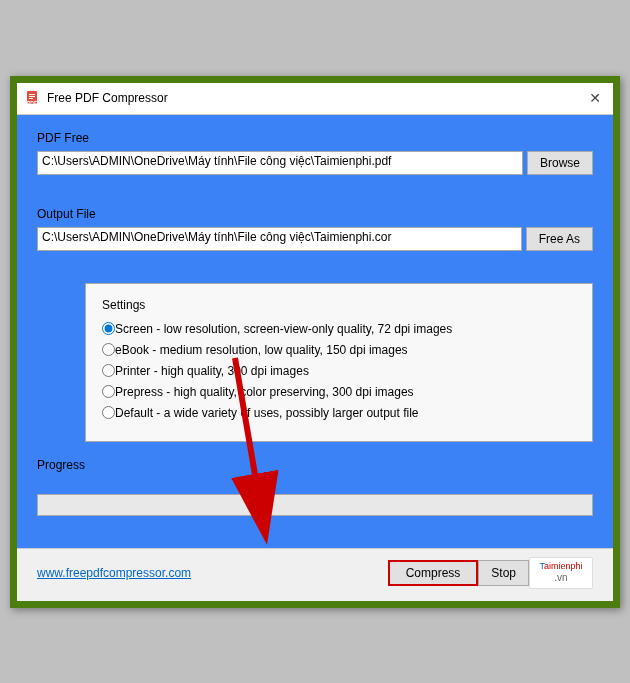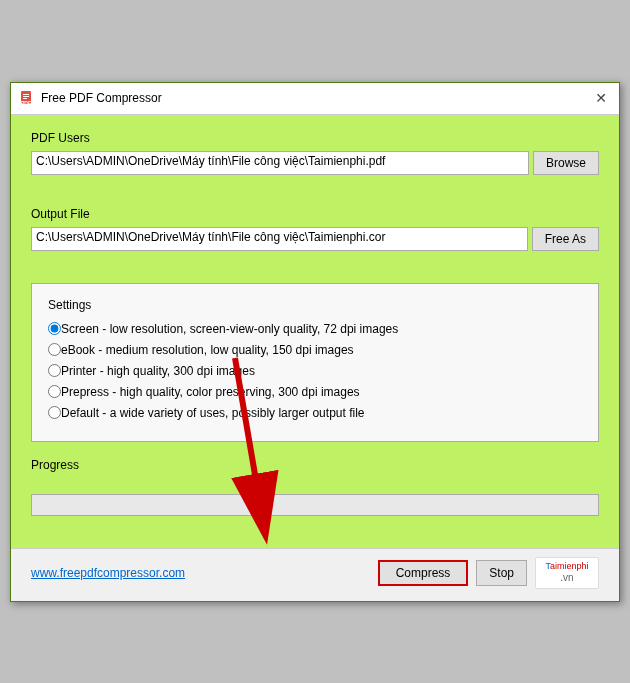--- a/index.html
+++ b/index.html
@@ -8,22 +8,22 @@
       display: flex;
       align-items: center;
       justify-content: center;
       width: 630px;
       height: 683px;
       font-family: 'Segoe UI', Tahoma, Arial, sans-serif;
       font-size: 13px;
     }
     .window {
       width: 610px;
-      background: #bef264;
-      border: 1px solid #4d7c0f;
+      background: #3b82f6;
+      border: 7px solid #4d7c0f;
       box-shadow: 2px 2px 8px rgba(0,0,0,0.4);
     }
     .titlebar {
       background: #ffffff;
       display: flex;
       align-items: center;
       justify-content: space-between;
       padding: 6px 8px;
       border-bottom: 1px solid #ccc;
       height: 32px;
@@ -92,20 +92,21 @@
       font-size: 12px;
       color: #000;
       min-width: 64px;
     }
 
     .settings-box {
       border: 1px solid #aaa;
       padding: 14px 16px;
       margin-bottom: 16px;
       background: #f8f8f8;
+      margin-left: 48px;
     }
     .settings-title {
       font-size: 12px;
       font-weight: normal;
       margin-bottom: 10px;
       color: #000;
     }
 
     .radio-option {
       display: flex;
@@ -152,21 +153,20 @@
     .footer-link {
       color: #0066cc;
       font-size: 12px;
       text-decoration: underline;
       cursor: pointer;
       text-align: center;
     }
     .footer-buttons {
       display: flex;
       align-items: center;
-      gap: 8px;
     }
     .btn-compress {
       height: 26px;
       padding: 0 16px;
       background: #e1e1e1;
       border: 2px solid #cc0000;
       cursor: pointer;
       font-size: 12px;
       color: #000;
     }
@@ -223,21 +223,21 @@
         <rect x="4" y="8" width="4" height="1" fill="white"></rect>
         <text x="2" y="15" font-size="5" fill="white" font-weight="bold">PDF</text>
       </svg>
       <span class="titlebar-title">Free PDF Compressor</span>
     </div>
     <button class="titlebar-close">✕</button>
   </div>
 
   <div class="content">
 
-    <div class="section-label">PDF Users</div>
+    <div class="section-label">PDF Free</div>
     <div class="file-row">
       <div class="file-input">C:\Users\ADMIN\OneDrive\Máy tính\File công việc\Taimienphi.pdf</div>
       <button class="btn">Browse</button>
     </div>
 
     <div class="section-label">Output File</div>
     <div class="file-row">
       <div class="file-input">C:\Users\ADMIN\OneDrive\Máy tính\File công việc\Taimienphi.cor</div>
       <button class="btn">Free As</button>
     </div>

